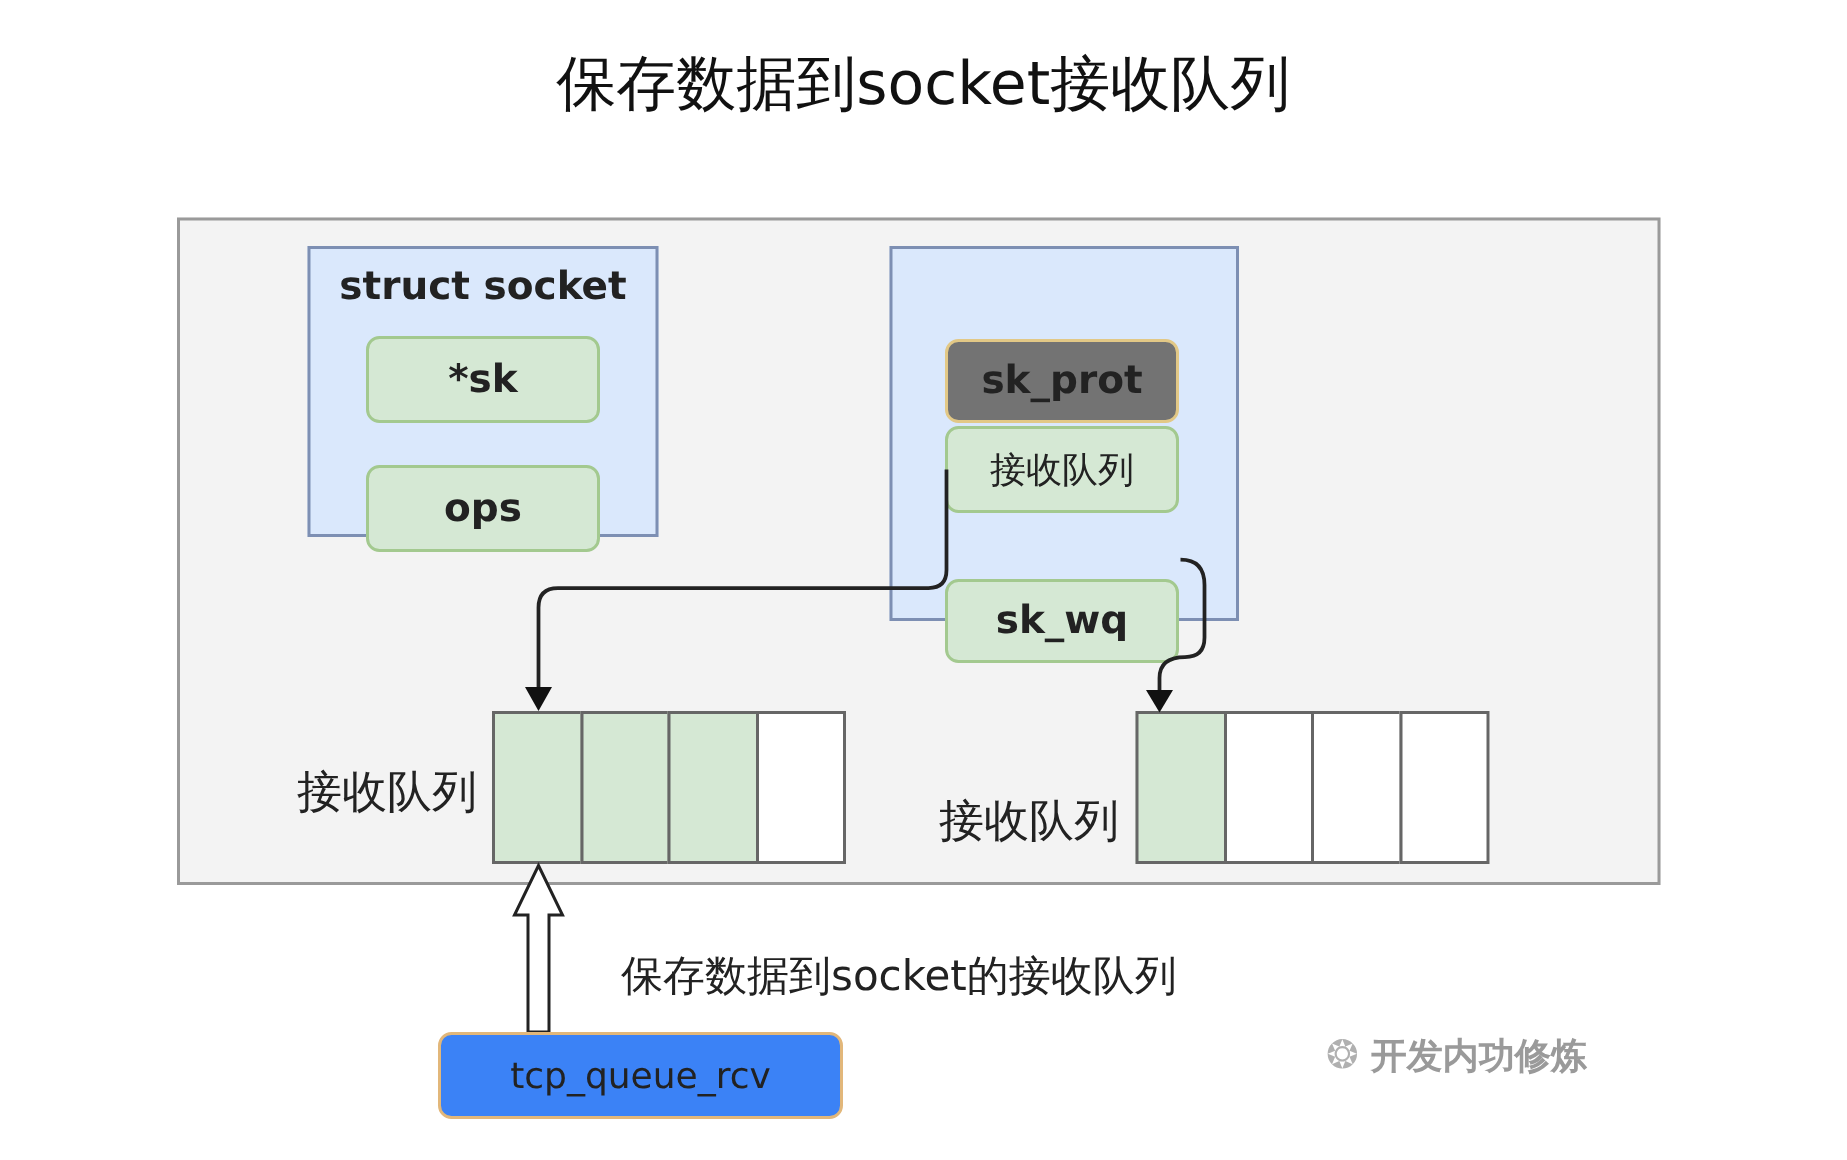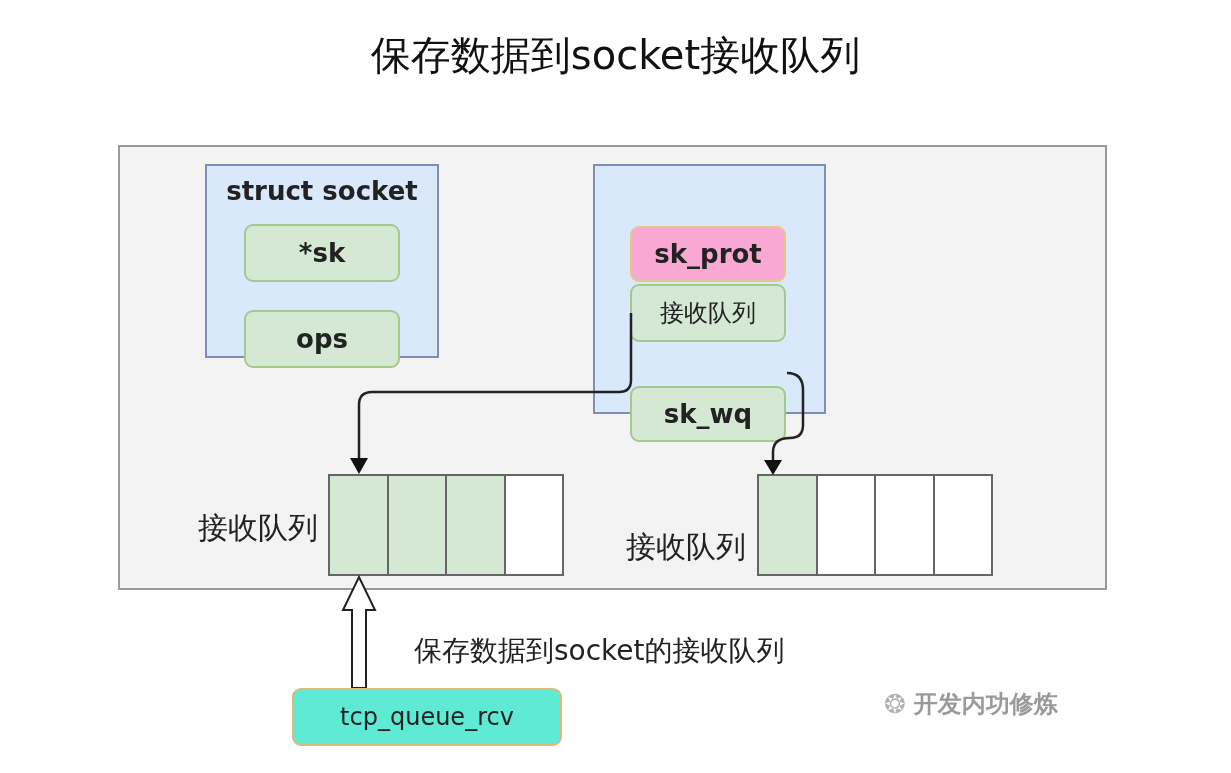--- a/index.html
+++ b/index.html
@@ -8,22 +8,22 @@
   .abs { position: absolute; box-sizing: border-box; }
   .title { left: 0; width: 1231px; top: 28px; text-align: center; font-size: 40px; color: #111; letter-spacing: 0px; }
   .frame { left: 118px; top: 145px; width: 989px; height: 445px; background: #f3f3f3;
            border: 2px solid #9a9a9a; }
   .struct { background: #dae8fc; border: 2px solid #7d8fb3; }
   .struct-title { font-family: "DejaVu Sans", sans-serif; font-size: 26px; font-weight: bold; color: #222;
                   text-align: center; width: 100%; }
   .field { border: 2px solid #a3c98f; border-radius: 9px; display: flex; align-items: center; justify-content: center;
            font-size: 26px; font-weight: bold; color: #222; }
   .green { background: #d5e8d4; }
-  .yellow { background: #f9a8d4; border-color: #e2c886; }
-  .orange { background: #5eead4; border-color: #e2b77a; }
+  .yellow { background: #737373; border-color: #e2c886; }
+  .orange { background: #3b82f6; border-color: #e2b77a; }
   .label { font-size: 30px; color: #222; }
   .cell { border: 2px solid #666; }
   .cell.filled { background: #d5e8d4; }
   .cell.empty { background: #ffffff; }
   .watermark { font-size: 24px; color: #9a9a9a; font-weight: bold; }
   svg.lines { position: absolute; left: 0; top: 0; }
 </style>
 </head>
 <body>
 

